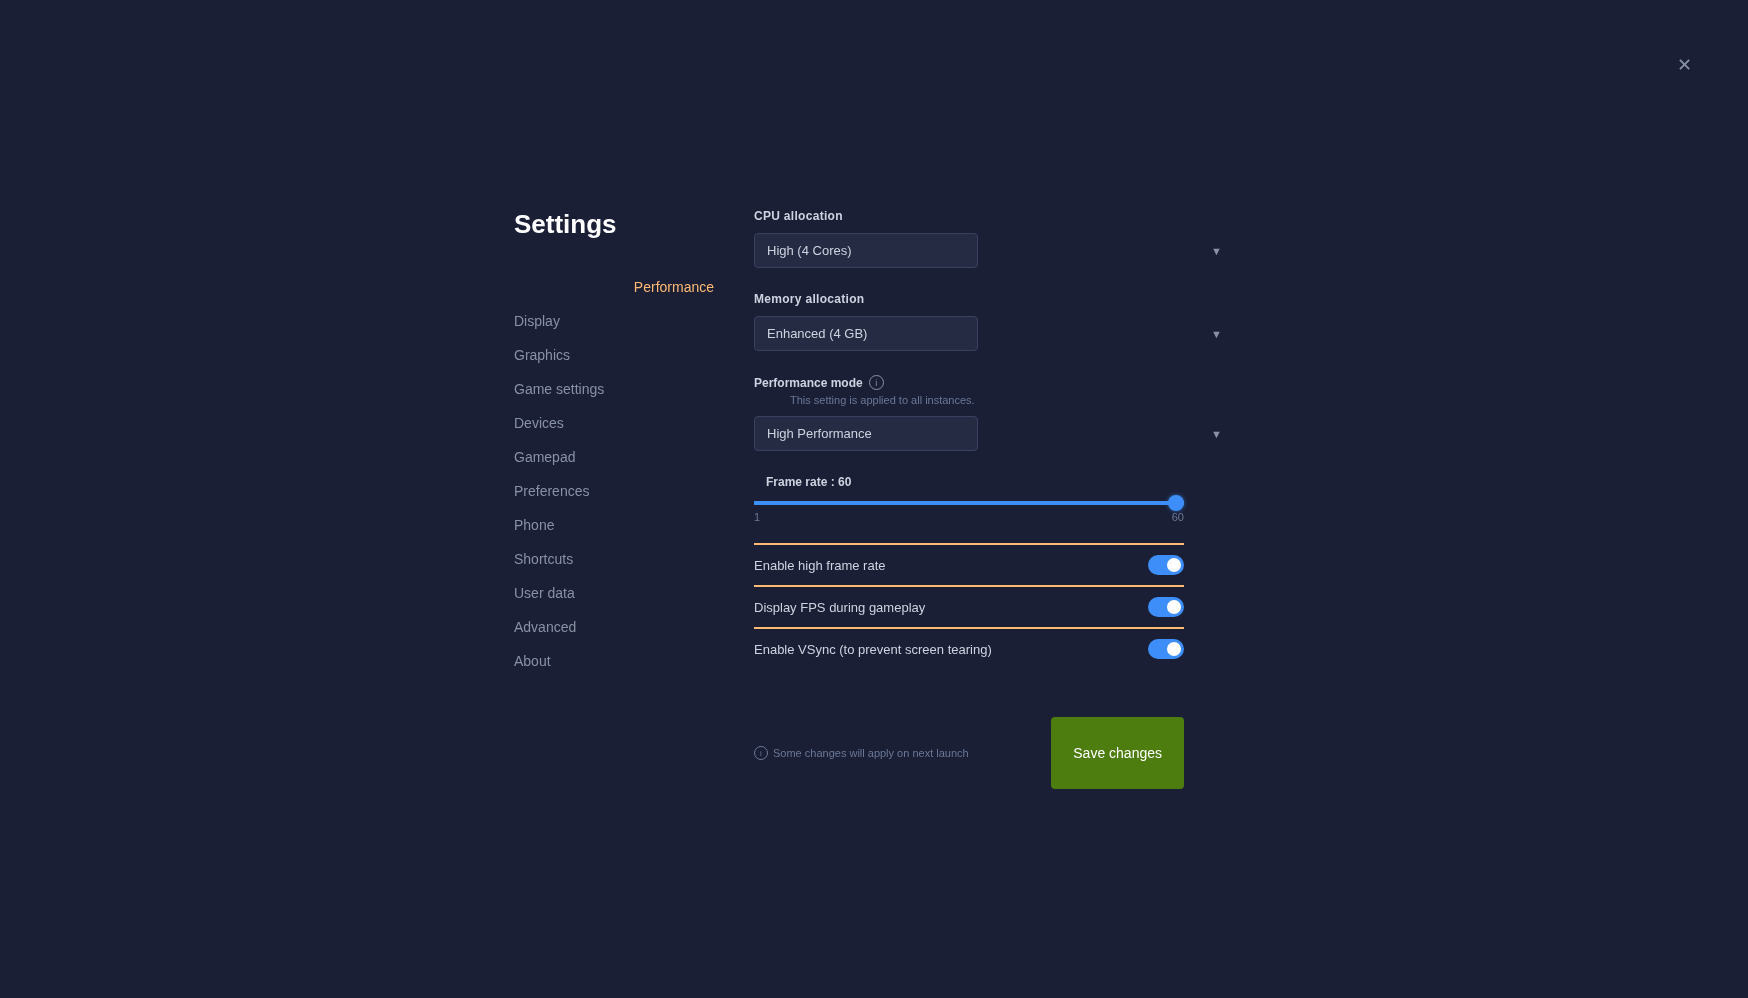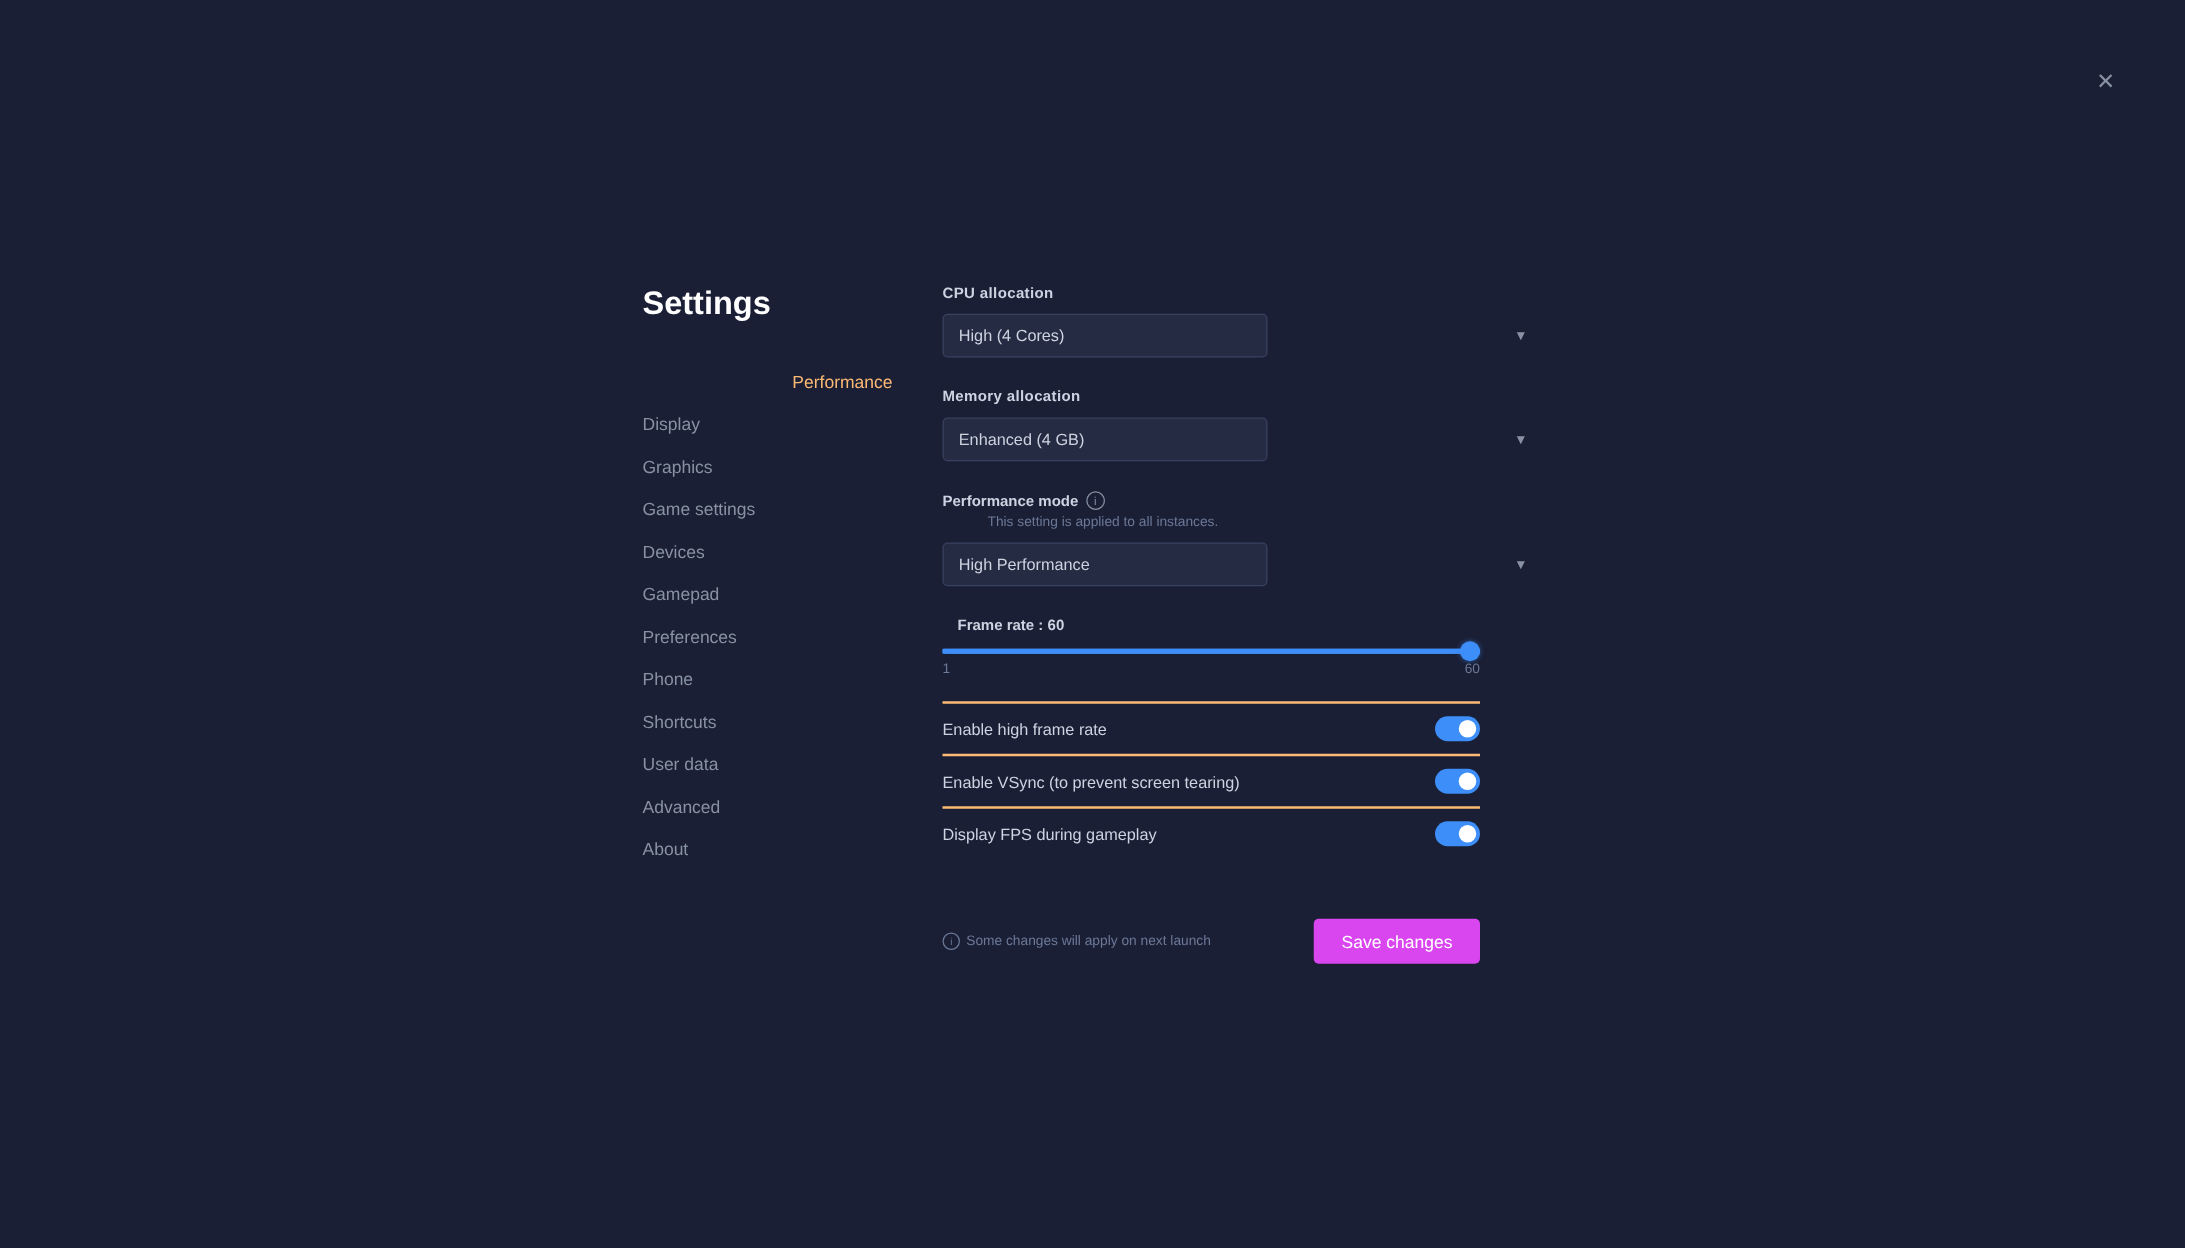--- a/index.html
+++ b/index.html
@@ -82,21 +82,21 @@
     }
 
     .select-dropdown {
       appearance: none;
       background-color: #252b42;
       border: 1px solid #3a4160;
       border-radius: 4px;
       color: #cdd3e0;
       font-size: 13px;
       padding: 9px 36px 9px 12px;
-      width: 260px;
+      width: 224px;
       cursor: pointer;
       outline: none;
     }
 
     .select-arrow {
       position: absolute;
       right: 12px;
       top: 50%;
       transform: translateY(-50%);
       pointer-events: none;
@@ -294,25 +294,25 @@
       border-radius: 50%;
       border: 1px solid #6b7896;
       font-size: 8px;
       display: flex;
       align-items: center;
       justify-content: center;
       flex-shrink: 0;
     }
 
     .save-btn {
-      background-color: #d946ef;
+      background-color: #4d7c0f;
       color: #ffffff;
       border: none;
       border-radius: 4px;
-      padding: 10px 22px;
+      padding: 28px 22px;
       font-size: 14px;
       font-weight: 500;
       cursor: pointer;
       transition: background-color 0.15s;
     }
   </style>
 </head>
 <body>
 
 <button class="close-btn">✕</button>
@@ -370,25 +370,25 @@
         <span>60</span>
       </div>
     </div>
 
     <div class="toggles-section" id="toggles-section">
         <div class="toggle-row">
           <span class="toggle-label">Enable high frame rate</span>
           <label class="toggle"><input type="checkbox" checked="" style=""><span class="toggle-slider"></span></label>
         </div>
         <div class="toggle-row">
-          <span class="toggle-label">Enable VSync (to prevent screen tearing)</span>
+          <span class="toggle-label">Display FPS during gameplay</span>
           <label class="toggle"><input type="checkbox" checked="" style=""><span class="toggle-slider"></span></label>
         </div>
         <div class="toggle-row">
-          <span class="toggle-label">Display FPS during gameplay</span>
+          <span class="toggle-label">Enable VSync (to prevent screen tearing)</span>
           <label class="toggle"><input type="checkbox" checked="" style=""><span class="toggle-slider"></span></label>
         </div>
       </div>
 
     <div class="footer">
       <div class="footer-note">
         <div class="footer-info-icon">i</div>
         <span>Some changes will apply on next launch</span>
       </div>
       <button class="save-btn">Save changes</button>

